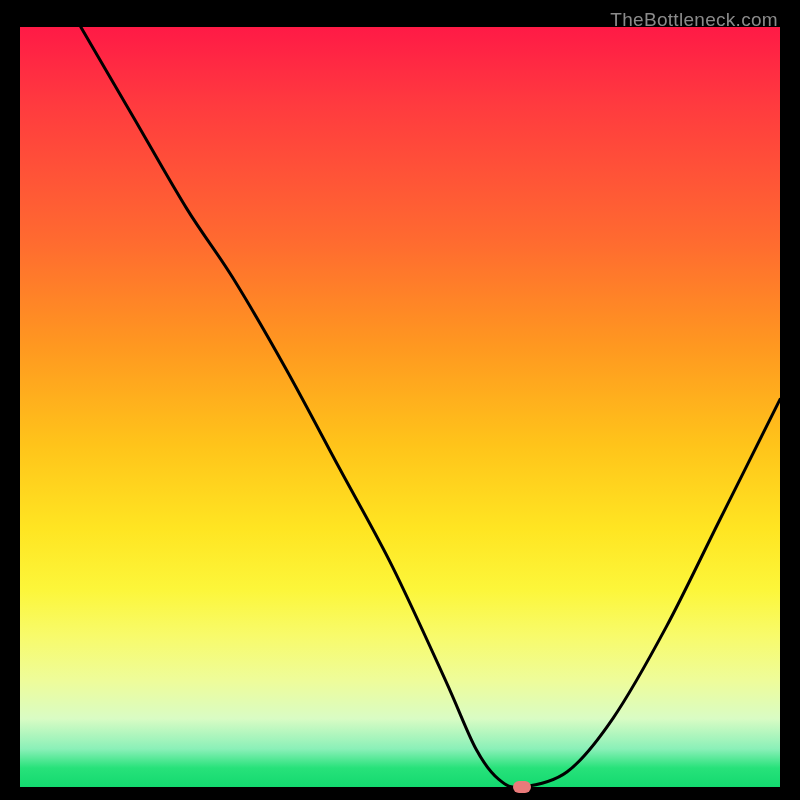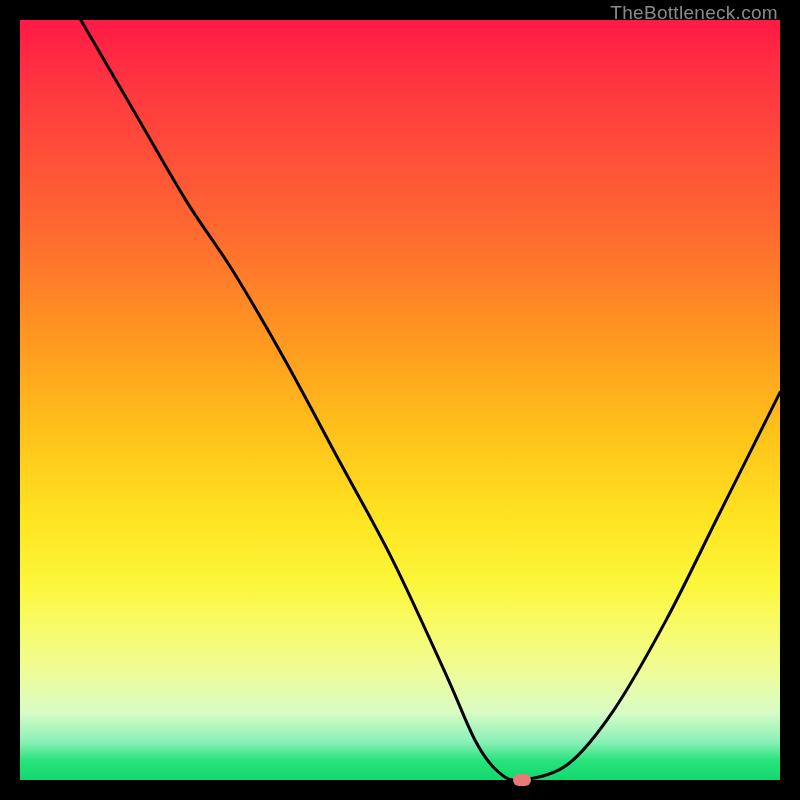--- a/index.html
+++ b/index.html
@@ -9,20 +9,21 @@
     height: 800px;
     background: #000;
     overflow: hidden;
     font-family: Arial, Helvetica, sans-serif;
   }
   .frame {
     position: relative;
     width: 800px;
     height: 638px;
     background: #000;
+    margin-top: 7px;
   }
   .plot {
     position: absolute;
     left: 20px;
     top: 20px;
     width: 760px;
     height: 760px;
     
     background: linear-gradient(
       to bottom,

